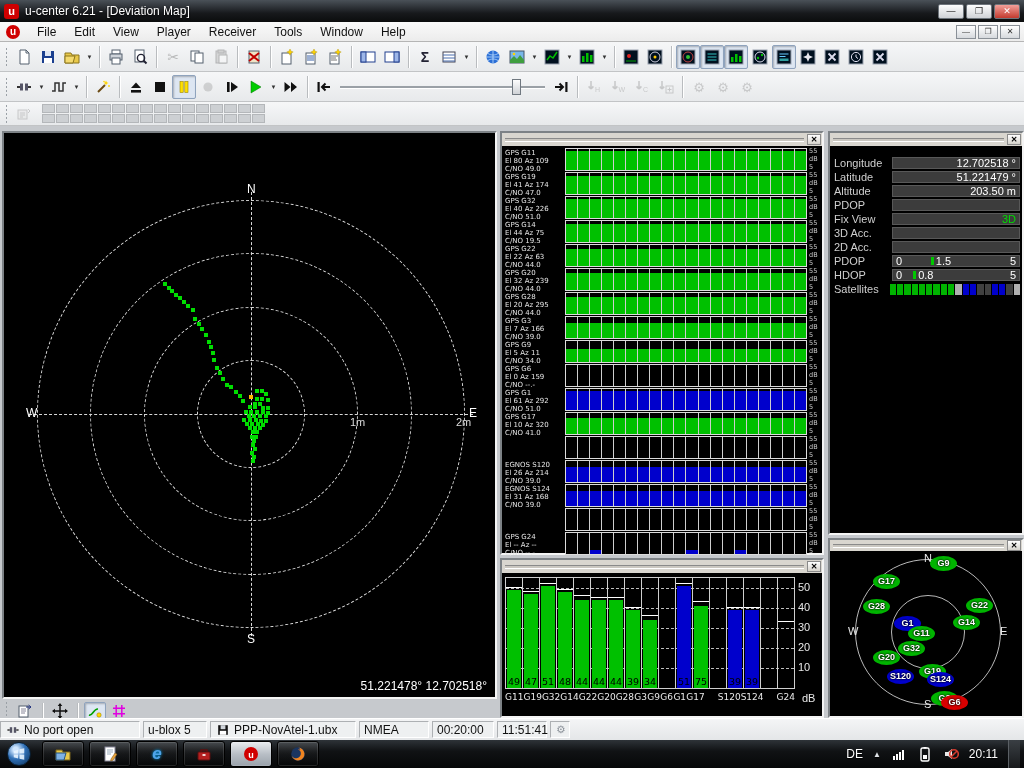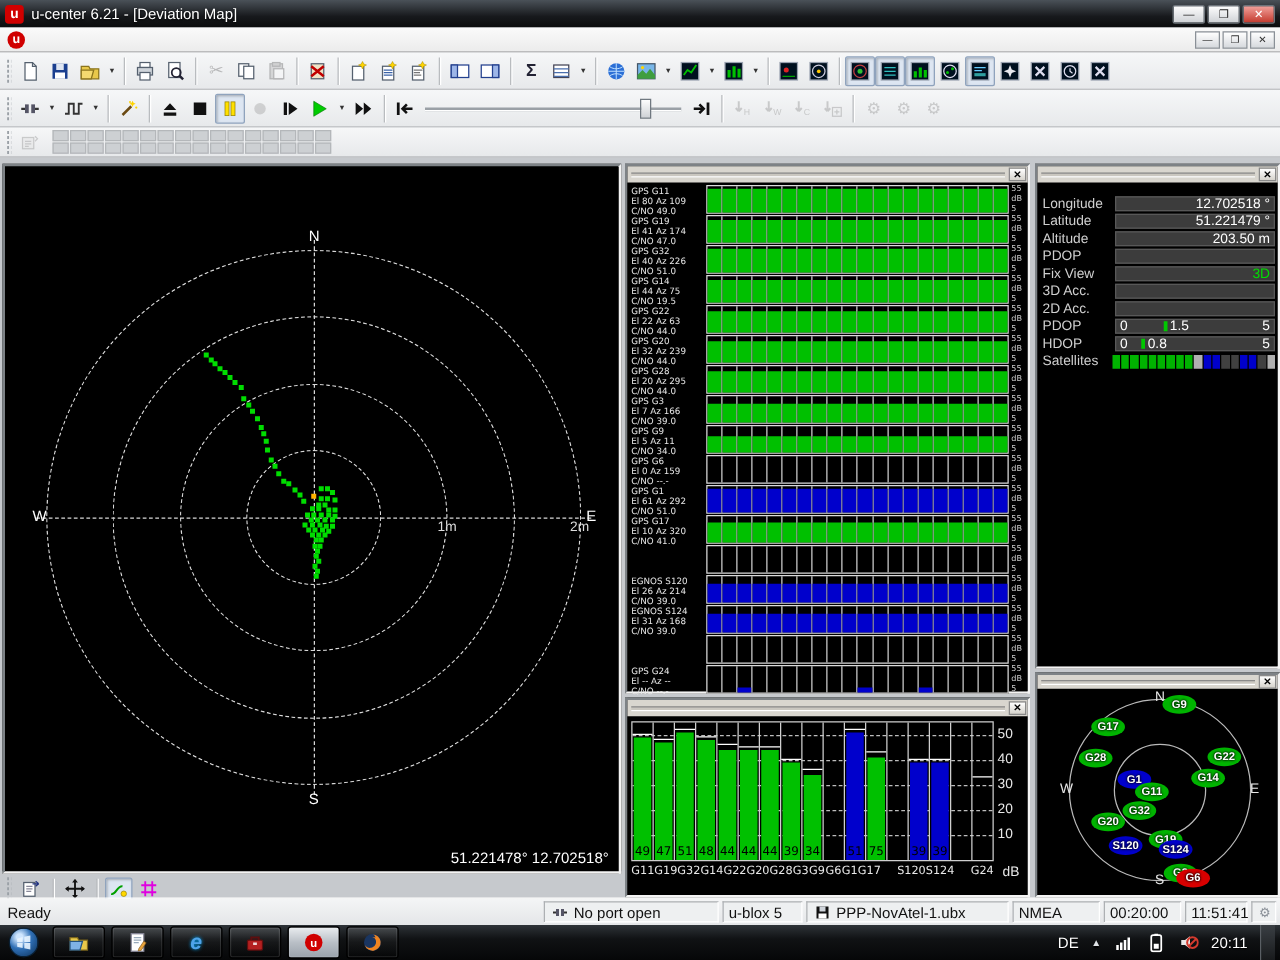--- a/index.html
+++ b/index.html
@@ -183,20 +183,30 @@
   <span id="title-text">u-center 6.21 - [Deviation Map]</span>
   <span class="win-btns" id="win-btns">
       <button class="wbtn">—</button>
       <button class="wbtn">❐</button>
       <button class="wbtn close">✕</button>
     </span>
 </div>
 
 <div id="menubar">
   <span class="mdi-ico">u</span>
+  <span id="menu-items" style="display:flex;">
+      <span class="menu-item">File</span>
+      <span class="menu-item">Edit</span>
+      <span class="menu-item">View</span>
+      <span class="menu-item">Player</span>
+      <span class="menu-item">Receiver</span>
+      <span class="menu-item">Tools</span>
+      <span class="menu-item">Window</span>
+      <span class="menu-item">Help</span>
+    </span>
   <span id="mdi-btns">
       <button class="mbtn">—</button>
       <button class="mbtn">❐</button>
       <button class="mbtn">✕</button>
     </span>
 </div>
 
 <div id="toolbar1" class="toolbar">
     <div class="tb-grip"></div>
     <div class="tb-btn">
@@ -2135,35 +2145,34 @@
       <div class="sky-sat" style="left: 101px; top: 140px; background: rgb(0, 180, 0);">G3</div>
       <div class="sky-sat" style="left: 111px; top: 144px; background: rgb(216, 0, 0);">G6</div>
     </div>
 <div class="panel-strip" style="height: 11px;">
       <div class="groove"></div>
       <div class="xbtn"><span>✕</span></div>
     </div>
   </div>
 
 <div id="statusbar">
-  <span id="status-ready">Ready</span>
 <div class="st-cell" style="width: 140px;">
       <span style="transform: scale(0.8); display: flex;">
         <svg width="16" height="16" viewBox="0 0 16 16">
           <path d="M1 8h3M12 8h3" stroke="#333" stroke-width="1.8"></path>
           <rect x="4" y="4.5" width="3" height="7" fill="#556"></rect>
           <rect x="9" y="4.5" width="3" height="7" fill="#556"></rect>
         </svg>
       </span>
       <span>No port open</span>
     </div>
     <div class="st-cell" style="width: 64px;">
       <span>u-blox 5</span>
     </div>
-    <div class="st-cell" style="width: 162px;">
+    <div class="st-cell" style="width: 146px;">
       <span style="transform: scale(0.8); display: flex;">
         <svg width="16" height="16" viewBox="0 0 16 16">
           <rect x="2" y="2" width="12" height="12" fill="#111"></rect>
           <rect x="5" y="2" width="6" height="5" fill="#cfd4da"></rect>
           <rect x="4" y="9" width="8" height="5" fill="#fff"></rect>
         </svg>
       </span>
       <span>PPP-NovAtel-1.ubx</span>
     </div>
     <div class="st-cell" style="width: 70px;">

